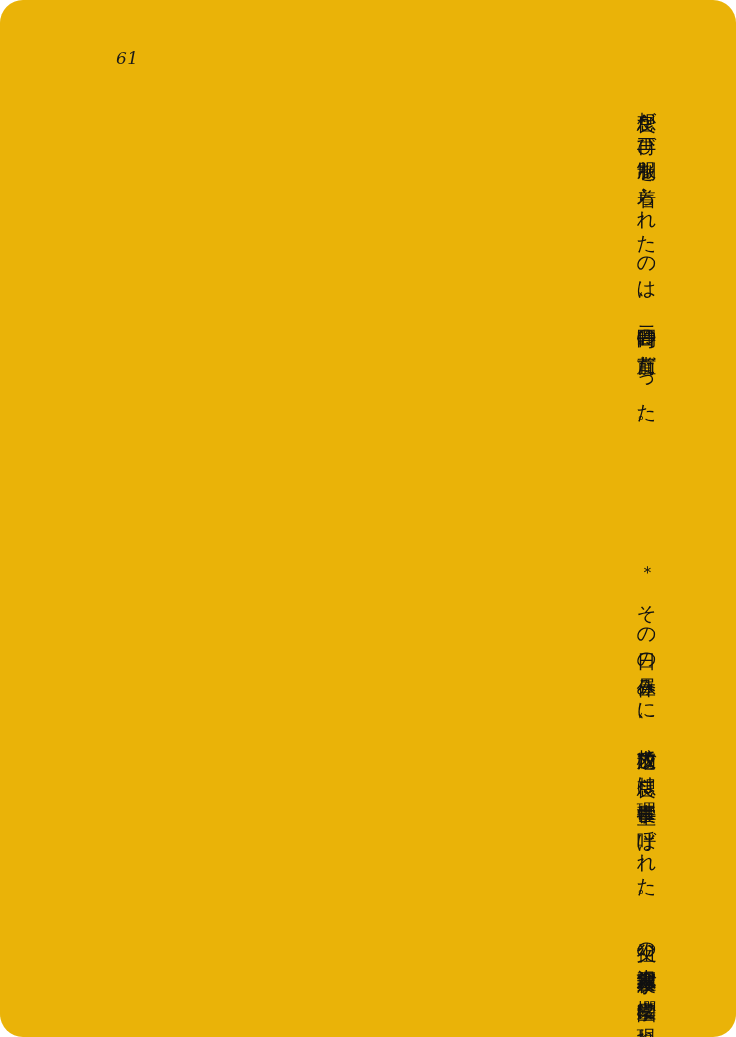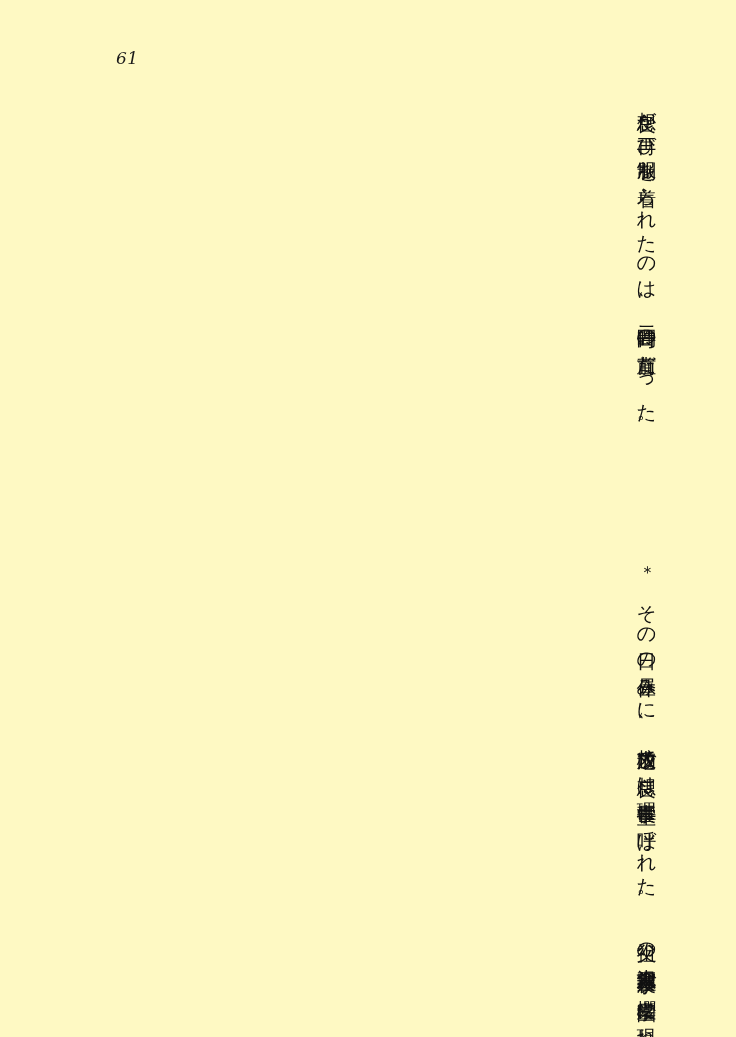--- a/index.html
+++ b/index.html
@@ -12,21 +12,22 @@
     height: 1037px;
     position: relative;
     font-family: "DejaVu Serif", "Liberation Serif", serif;
     color: #111111;
     overflow: hidden;
   }
 
   .page {
     position: absolute;
     inset: 0;
-    background: #fef9c3;
+    background: #eab308;
+    border-radius: 23px;
   }
 
   
   .page-number {
     position: absolute;
     top: 48px;
     left: 116px;
     font-family: "DejaVu Serif", "Liberation Serif", serif;
     font-style: italic;
     font-size: 17px;

